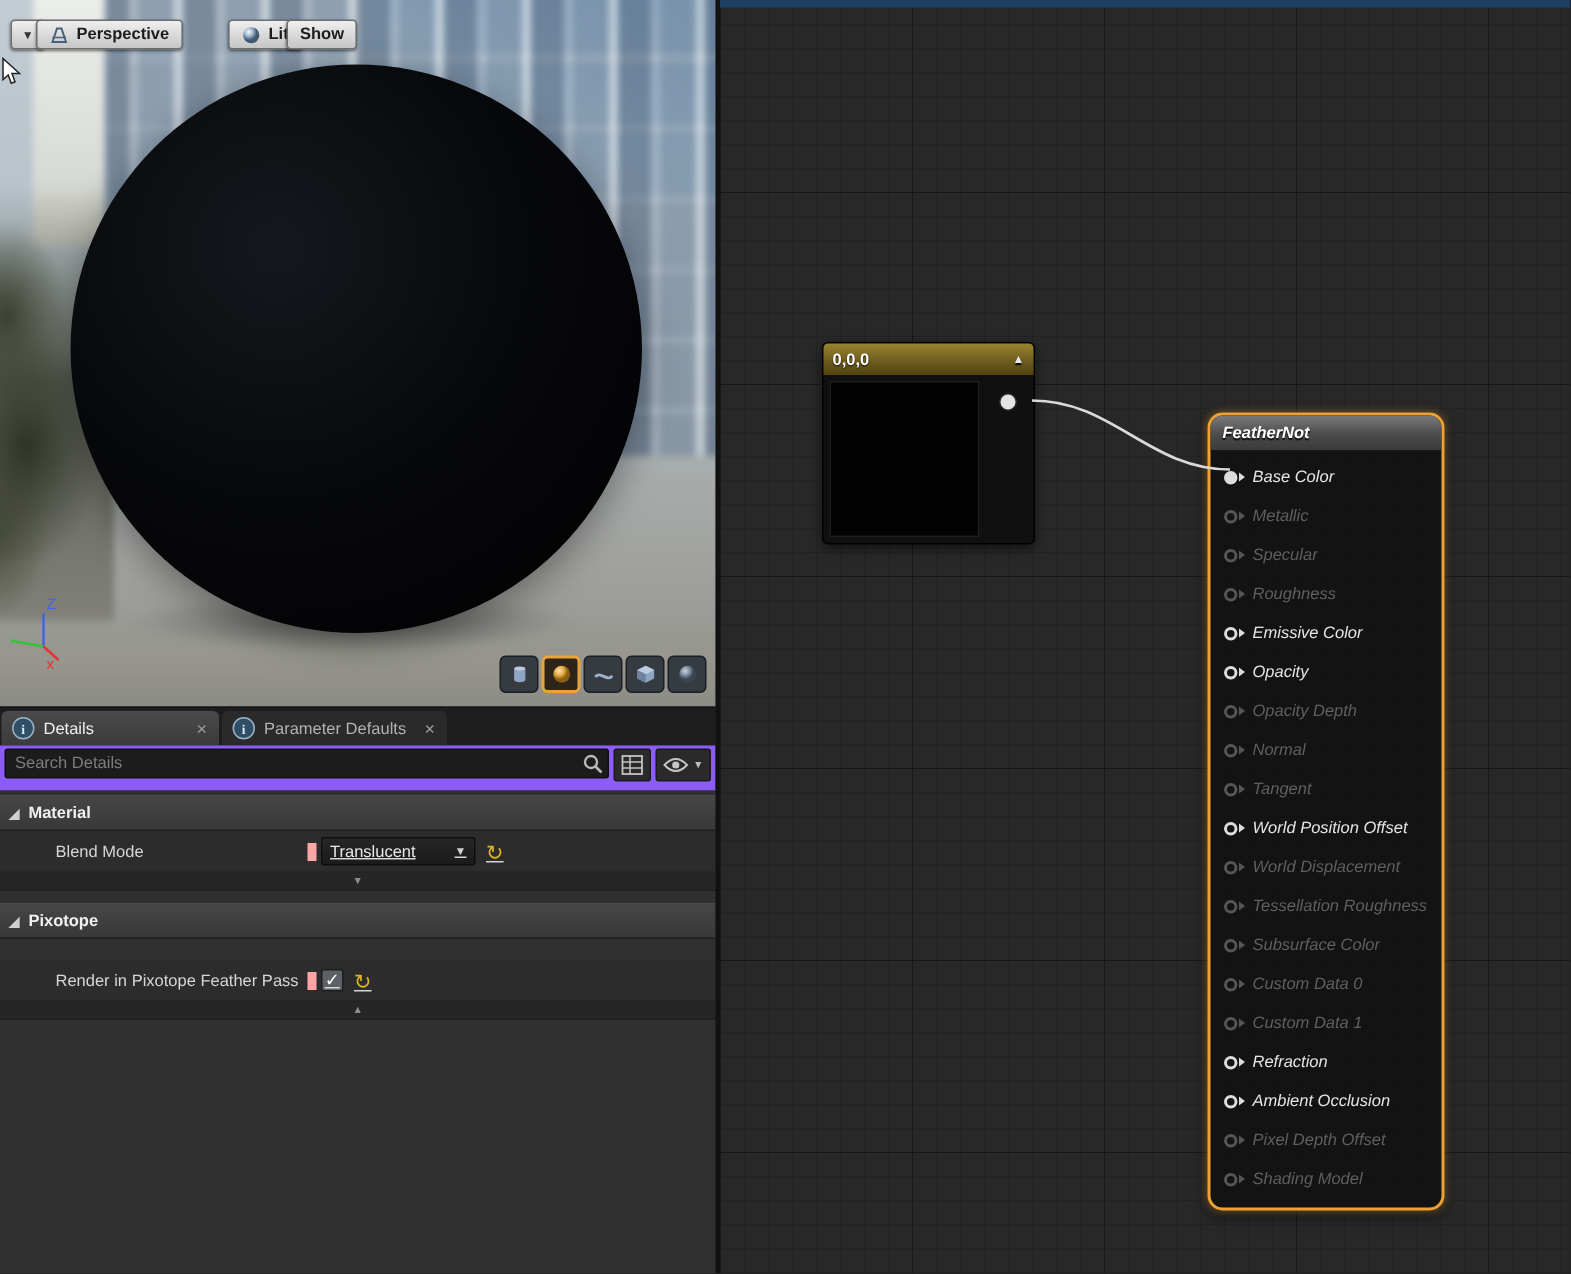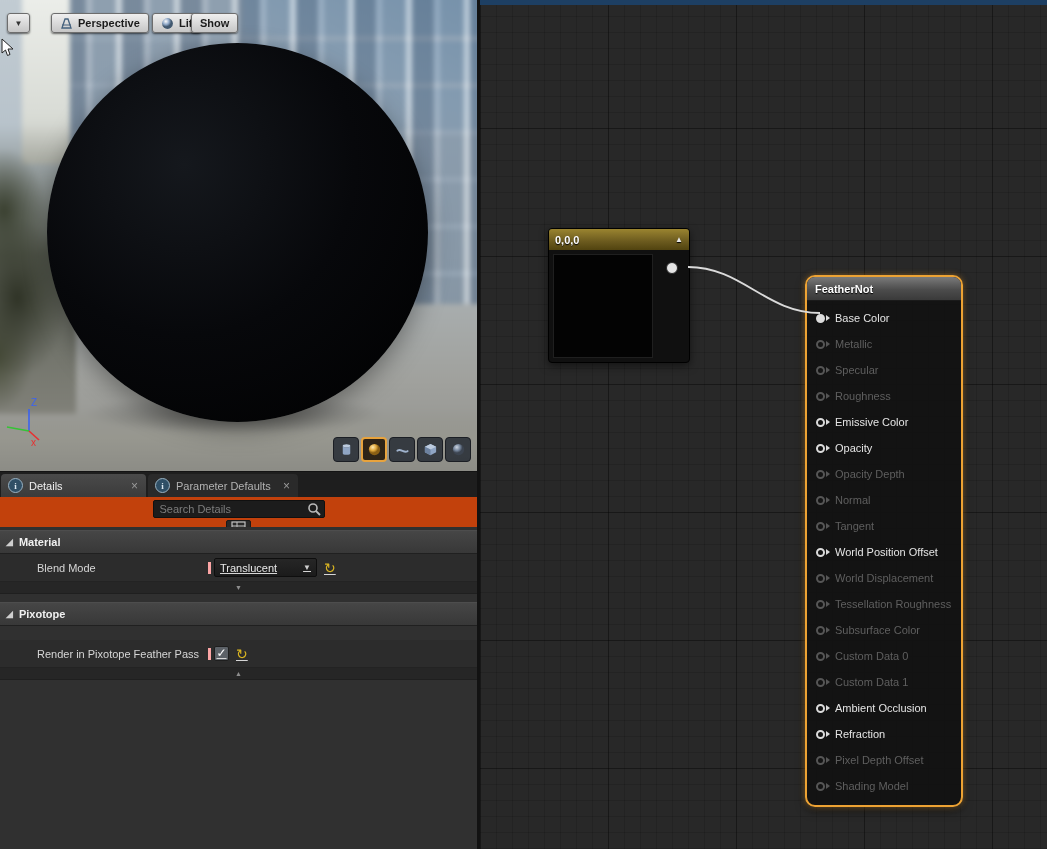--- a/index.html
+++ b/index.html
@@ -24,21 +24,21 @@
   .vp-shadow{position:absolute;left:90px;top:400px;width:300px;height:40px;border-radius:50%;background:radial-gradient(closest-side,rgba(30,30,30,0.45),rgba(30,30,30,0));}
   .vp-sphere{position:absolute;left:47px;top:43px;width:381px;height:379px;border-radius:50%;
     background:radial-gradient(circle at 36% 32%, #15181d 0%, #07080b 48%, #000 100%);
     box-shadow:0 8px 24px rgba(0,0,0,0.35);}
   
   .vp-btn{position:absolute;top:13px;height:20px;box-sizing:border-box;display:flex;align-items:center;gap:5px;padding:0 8px;
     background:linear-gradient(#efefef,#c6c6c6);border:1px solid #6d6d6d;border-radius:3px;color:#1c1c1c;font-size:11px;font-weight:bold;
     box-shadow:0 1px 2px rgba(0,0,0,0.55);cursor:pointer;}
   .vp-btn .caret{font-size:8px;color:#333;}
   #vp-dropdown{left:7px;width:23px;justify-content:center;padding:0;}
-  #vp-perspective{left:51px;}
+  #vp-perspective{left:24px;}
   #vp-lit{left:152px;}
   #vp-show{left:191px;}
   .mini-icon{width:13px;height:13px;display:inline-block;}
   
   #axis-gizmo{position:absolute;left:2px;top:394px;}
   
   #shape-row{position:absolute;right:6px;top:437px;display:flex;gap:2px;}
   .shape-btn{width:26px;height:25px;box-sizing:border-box;border-radius:4px;background:rgba(38,43,52,0.85);border:1px solid #1b1e24;
     display:flex;align-items:center;justify-content:center;cursor:pointer;}
   .shape-btn.active{background:#2e2417;border:2px solid #e8a33d;}
@@ -46,34 +46,34 @@
   #mouse-cursor{position:absolute;left:1px;top:38px;}
   
   #details{position:absolute;left:0;top:471px;width:477px;height:378px;background:#303030;border-top:1px solid #141414;display:flex;flex-direction:column;}
   #tabbar{height:25px;background:#1e1e1e;display:flex;align-items:flex-end;gap:2px;padding-left:1px;}
   .tab{height:23px;display:flex;align-items:center;gap:6px;padding:0 8px 0 7px;border-radius:4px 4px 0 0;font-size:11px;cursor:pointer;}
   .tab.active{background:linear-gradient(#4a4a4a,#3b3b3b);color:#efefef;min-width:130px;}
   .tab.inactive{background:#2a2a2a;color:#b2b2b2;min-width:135px;}
   .tab-info-icon{width:13px;height:13px;border-radius:50%;background:#2f4f66;border:1px solid #9ab2c2;color:#dce8f0;font-size:9px;font-weight:bold;
     display:flex;align-items:center;justify-content:center;font-family:"Liberation Serif",serif;}
   .tab-close{margin-left:auto;color:#9a9a9a;font-size:12px;cursor:pointer;line-height:1;}
-  #searchrow{height:26px;display:flex;align-items:center;gap:3px;padding:2px 3px;background:#c2410c;flex-direction:column;}
+  #searchrow{height:26px;display:flex;align-items:flex-start;gap:3px;padding:2px 3px;background:#8b5cf6;}
   #search-input-wrap{position:relative;flex:1;height:20px;}
   #search-input{width:100%;height:100%;box-sizing:border-box;background:#1c1c1c;border:1px solid #101010;border-radius:2px;color:#cfcfcf;
     font-size:11px;padding:0 22px 0 6px;outline:none;}
   #search-input::placeholder{color:#7d7d7d;}
   #search-mag{position:absolute;right:4px;top:3px;}
   .tool-btn{height:22px;box-sizing:border-box;background:#2a2a2a;border:1px solid #1a1a1a;border-radius:2px;display:flex;align-items:center;
     justify-content:center;gap:3px;cursor:pointer;padding:0 4px;}
   
   .cat-header{height:22px;display:flex;align-items:center;gap:6px;padding-left:6px;background:linear-gradient(#464646,#383838);
     border-top:1px solid #4d4d4d;border-bottom:1px solid #202020;color:#f0f0f0;font-size:11px;font-weight:bold;cursor:pointer;}
   .cat-arrow{color:#cfcfcf;font-size:9px;}
   .prop-row{height:27px;display:flex;align-items:center;background:#2c2c2c;border-bottom:1px solid #232323;font-size:11px;color:#d6d6d6;}
-  .prop-label{width:211px;box-sizing:border-box;padding-left:37px;border-right:3px solid #fca5a5;white-space:nowrap;overflow:hidden;}
+  .prop-label{width:211px;box-sizing:border-box;padding-left:37px;border-right:6px solid #fca5a5;white-space:nowrap;overflow:hidden;}
   .prop-value{display:flex;align-items:center;gap:7px;padding-left:3px;text-decoration:underline;}
   .combo{width:103px;height:19px;box-sizing:border-box;background:linear-gradient(#262626,#1b1b1b);border:1px solid #0e0e0e;border-radius:2px;
     display:flex;align-items:center;justify-content:space-between;padding:0 5px;color:#e8e8e8;cursor:pointer;}
   .combo .caret{font-size:8px;color:#cfcfcf;}
   .reset-icon{color:#d8b422;font-size:14px;line-height:1;cursor:pointer;transform:scaleX(-1);display:inline-block;}
   .checkbox{width:15px;height:15px;box-sizing:border-box;background:#5c6167;border:1px solid #1e1e1e;border-radius:2px;color:#fff;
     font-size:12px;line-height:13px;text-align:center;cursor:pointer;}
   .expander{height:11px;background:#262626;border-bottom:1px solid #1f1f1f;display:flex;align-items:center;justify-content:center;
     color:#8d8d8d;font-size:7px;cursor:pointer;}
   .section-gap{height:8px;background:#303030;}
@@ -93,21 +93,21 @@
   
   #const-node{position:absolute;left:68px;top:228px;width:140px;height:133px;z-index:2;background:#101010;border:1px solid #000;
     border-radius:4px;box-shadow:0 3px 8px rgba(0,0,0,0.5);}
   #const-header{height:21px;border-radius:3px 3px 0 0;background:linear-gradient(#9a8430,#6b5a1e 60%,#51430f);display:flex;align-items:center;
     padding:0 6px;color:#fff;font-size:11px;font-weight:bold;text-shadow:0 1px 1px #000;}
   #const-collapse{margin-left:auto;color:#e8e8e8;font-size:8px;cursor:pointer;}
   #const-swatch{position:absolute;left:4px;top:25px;width:98px;height:102px;background:#030303;border:1px solid #1f1f1f;}
   #const-outpin{position:absolute;right:11px;top:33px;width:10px;height:10px;border-radius:50%;background:#e4e4e4;border:1px solid #2a2a2a;cursor:pointer;}
   
   #mat-node{position:absolute;left:325px;top:275px;width:158px;z-index:2;background:rgba(18,18,18,0.95);
-    border:2px solid #eda233;border-radius:10px;box-shadow:0 0 6px rgba(237,162,51,0.45),0 4px 10px rgba(0,0,0,0.5);box-sizing:border-box;}
+    border:2px solid #eda233;border-radius:10px;box-shadow:0 0 6px rgba(237,162,51,0.45),0 4px 10px rgba(0,0,0,0.5);box-sizing:border-box;font-style:italic;}
   #mat-header{height:23px;border-radius:8px 8px 0 0;background:linear-gradient(#7a7a7a,#4c4c4c 55%,#3a3a3a);display:flex;align-items:center;
     padding:0 8px;color:#fff;font-size:11px;font-weight:bold;text-shadow:0 1px 1px #000;border-bottom:1px solid #1a1a1a;}
   #mat-pins{padding:4px 0 6px 0;}
   .pin-row{height:26px;display:flex;align-items:center;padding-left:9px;font-size:11px;cursor:pointer;}
   .pin-row.enabled{--c:#dcdcdc;color:#e4e4e4;}
   .pin-row.disabled{--c:#565656;color:#5f5f5f;}
   .pin-icon{width:9px;height:9px;box-sizing:border-box;border:2px solid var(--c);border-radius:50%;position:relative;margin-right:10px;flex:none;}
   .pin-icon::after{content:'';position:absolute;left:8px;top:-0.5px;border-left:4px solid var(--c);border-top:3px solid transparent;border-bottom:3px solid transparent;}
   .pin-icon.connected{background:var(--c);}
 </style>
@@ -372,26 +372,26 @@
           <div class="pin-row disabled">
             <span class="pin-icon"></span>
             <span class="pin-label">Custom Data 0</span>
           </div>
           <div class="pin-row disabled">
             <span class="pin-icon"></span>
             <span class="pin-label">Custom Data 1</span>
           </div>
           <div class="pin-row enabled">
             <span class="pin-icon"></span>
+            <span class="pin-label">Refraction</span>
+          </div>
+          <div class="pin-row enabled">
+            <span class="pin-icon"></span>
             <span class="pin-label">Ambient Occlusion</span>
           </div>
-          <div class="pin-row enabled">
-            <span class="pin-icon"></span>
-            <span class="pin-label">Refraction</span>
-          </div>
           <div class="pin-row disabled">
             <span class="pin-icon"></span>
             <span class="pin-label">Pixel Depth Offset</span>
           </div>
           <div class="pin-row disabled">
             <span class="pin-icon"></span>
             <span class="pin-label">Shading Model</span>
           </div>
         </div>
     </div>

